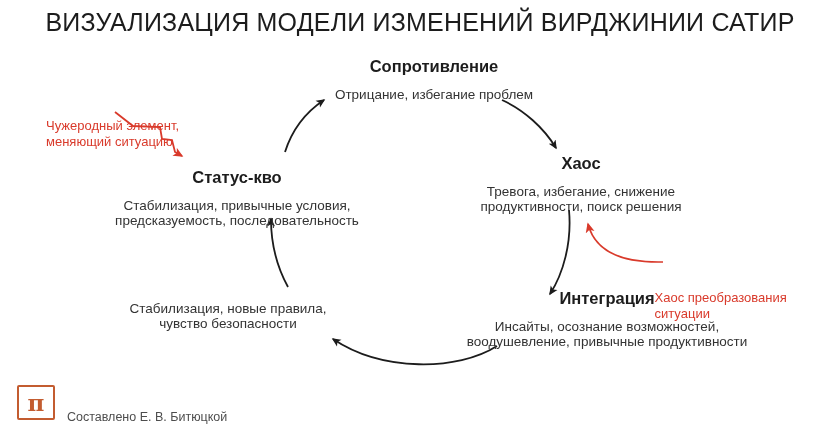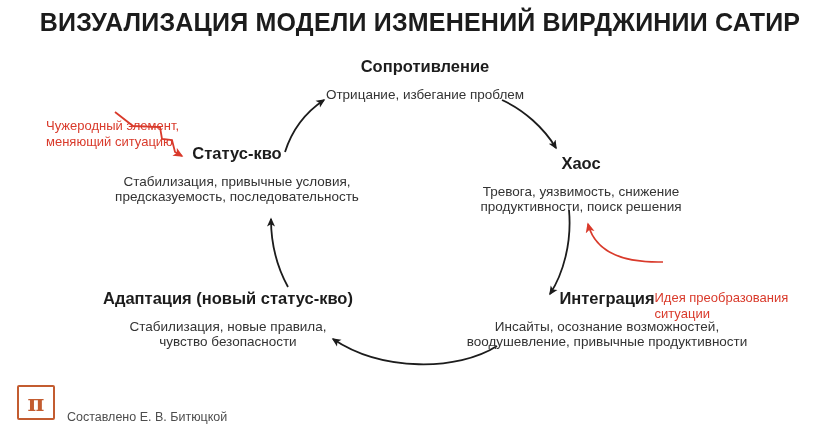--- a/index.html
+++ b/index.html
@@ -15,21 +15,21 @@
     background: #ffffff;
     overflow: hidden;
   }
   .page-title {
     position: absolute;
     top: 8px;
     left: 0;
     width: 840px;
     text-align: center;
     font-size: 25px;
-    font-weight: 700;
+    font-weight: 400;
     letter-spacing: 0.2px;
     color: #1c1c1c;
   }
   svg.arrows {
     position: absolute;
     left: 0; top: 0;
     width: 840px; height: 439px;
     pointer-events: none;
   }
   .stage {
@@ -44,23 +44,23 @@
     white-space: nowrap;
     line-height: 1.1;
     margin: 0 auto 3px auto;
   }
   .stage .desc {
     font-size: 13.5px;
     color: #333333;
     line-height: 1.12;
     margin: 12px auto;
   }
-  .stage-resistance   { left: 425px; top: 57px; }
+  .stage-resistance   { left: 434px; top: 57px; }
   .stage-resistance .desc   { white-space: nowrap; }
-  .stage-statusquo    { left: 237px; top: 144px; }
+  .stage-statusquo    { left: 237px; top: 168px; }
   .stage-statusquo .desc    { width: 245px; }
   .stage-chaos        { left: 581px; top: 154px; }
   .stage-chaos .desc        { width: 210px; }
   .stage-adaptation   { left: 228px; top: 289px; }
   .stage-adaptation .desc   { width: 200px; }
   .stage-integration  { left: 607px; top: 289px; }
   .stage-integration .desc  { width: 285px; }
   .annotation {
     position: absolute;
     transform: translateX(-50%);
@@ -123,41 +123,40 @@
     <path d="M 663 262 C 622 263 595 251 588 224" fill="none" stroke="#d93a2b" stroke-width="1.6" marker-end="url(#ah-red)"></path>
   </svg>
 
   <div class="stage stage-resistance">
     <div class="label">Сопротивление</div>
     <div class="desc">Отрицание, избегание проблем</div>
   </div>
 
   <div class="stage stage-chaos">
     <div class="label">Хаос</div>
-    <div class="desc">Тревога, уязвимость, снижение продуктивности, поиск решения</div>
+    <div class="desc">Тревога, избегание, снижение продуктивности, поиск решения</div>
   </div>
 
   <div class="stage stage-integration">
     <div class="label">Интеграция</div>
     <div class="desc">Инсайты, осознание возможностей, воодушевление, привычные продуктивности</div>
   </div>
 
   <div class="stage stage-adaptation">
-    <div class="label">Адаптация (новый статус-кво)</div>
     <div class="desc">Стабилизация, новые правила, чувство безопасности</div>
   </div>
 
   <div class="stage stage-statusquo">
     <div class="label">Статус-кво</div>
     <div class="desc">Стабилизация, привычные условия, предсказуемость, последовательность</div>
   </div>
 
   <div class="annotation annotation-foreign">Чужеродный элемент, меняющий ситуацию</div>
 
-  <div class="annotation annotation-idea">Идея преобразования ситуации</div>
+  <div class="annotation annotation-idea">Хаос преобразования ситуации</div>
 
   <div class="logo-box">
     <span class="pi">π</span>
   </div>
 
   <div class="credit">Составлено Е. В. Битюцкой</div>
 
 </div>
 
 </body></html>

